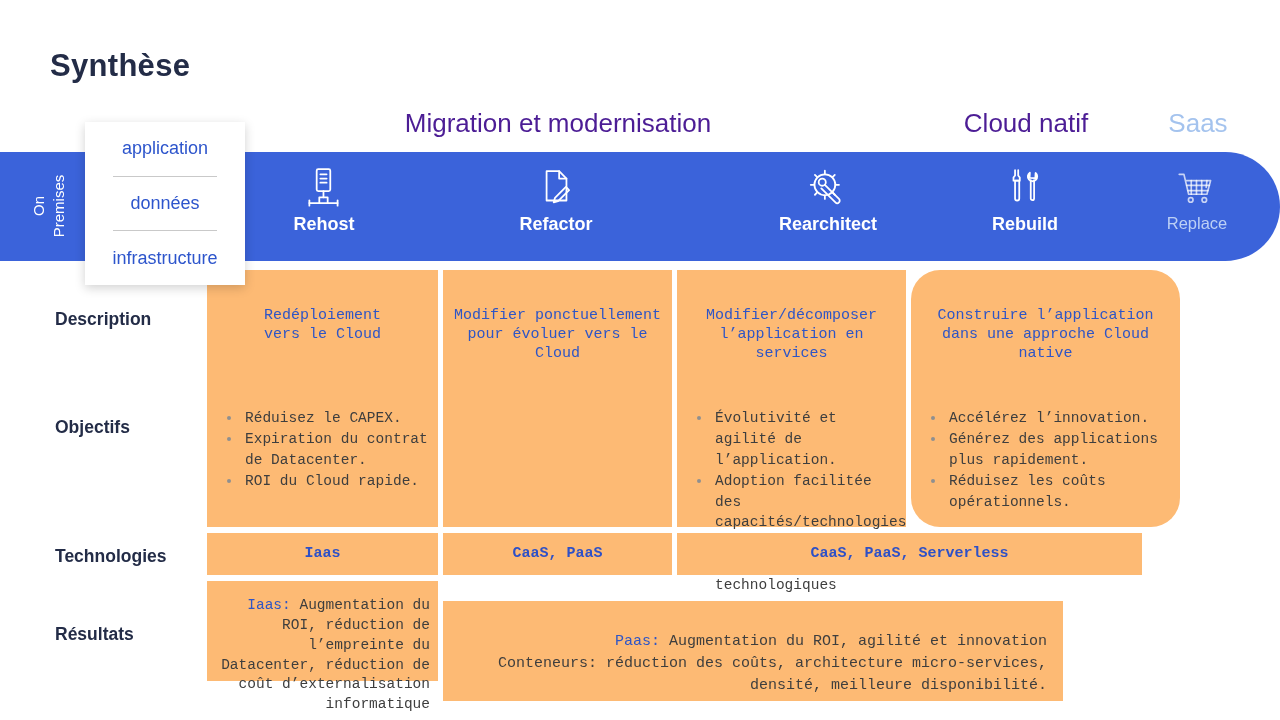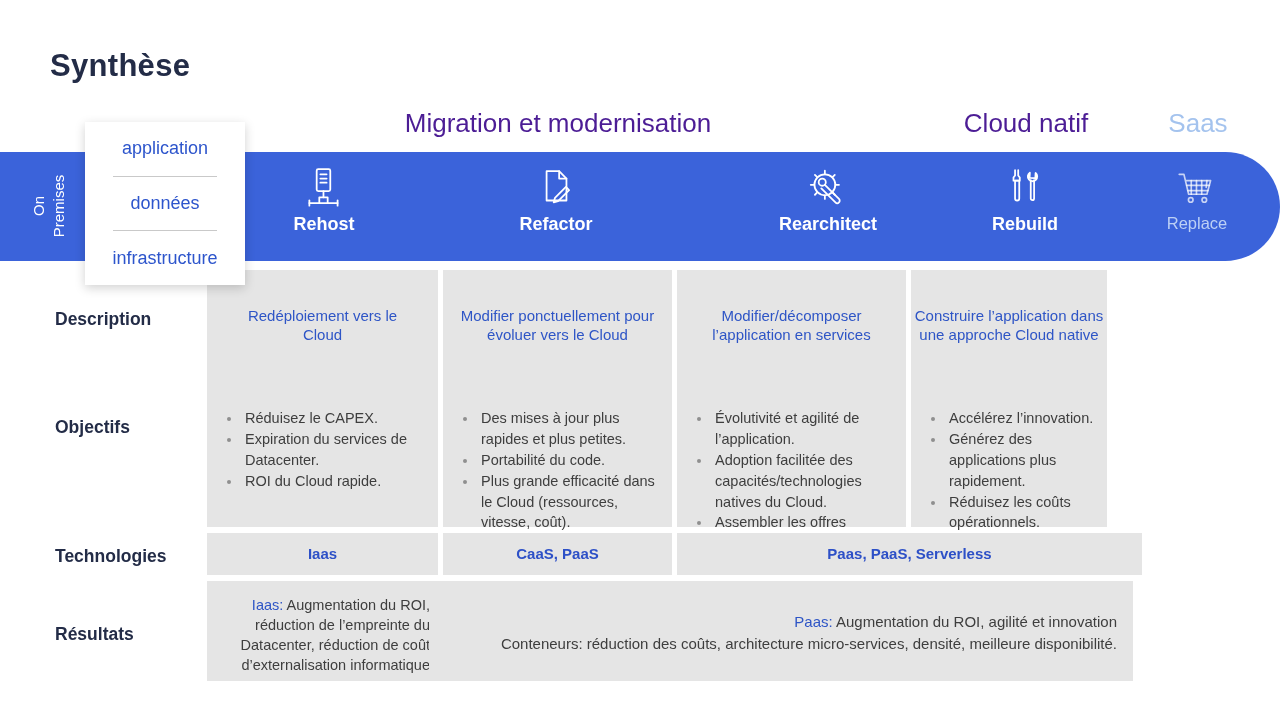--- a/index.html
+++ b/index.html
@@ -35,41 +35,41 @@
     justify-content:space-evenly;align-items:center;}
   .card .item{font-size:18px;color:#2d55cc;}
   .card .div{width:104px;height:1px;background:#c9c9c9;}
   
   .rowlab{left:55px;font-size:17.5px;font-weight:700;color:#232c47;}
   .rowlab-description{top:309px;}
   .rowlab-objectifs{top:417px;}
   .rowlab-technologies{top:546px;}
   .rowlab-resultats{top:624px;}
   
-  .cell{background:#e5e5e5;}
+  .cell{background:#fdba74;font-family:Liberation Mono, monospace;}
   .cell-main{top:270px;height:257px;}
   .c1{left:207px;width:231px;}
   .c2{left:443px;width:229px;}
   .c3{left:677px;width:229px;}
-  .c4{left:911px;width:196px;}
+  .c4{left:911px;width:269px;border-radius:29px;}
   .desc{position:absolute;top:36px;left:0;right:0;margin:0 auto;text-align:center;
     color:#2e55c6;font-size:15px;line-height:1.28;}
   .desc-w1{max-width:150px;}
   .desc-w2{max-width:215px;}
   .desc-w3{max-width:200px;}
   .desc-w4{max-width:226px;}
   .obj{position:absolute;top:100px;left:16px;right:4px;margin-top:38px;}
   .obj ul{margin:0;padding-left:19px;}
   .obj li{font-size:14.5px;color:#3e3e3e;line-height:1.44;padding-left:3px;}
   .obj li::marker{color:#8f8f8f;}
   .cell-tech{top:533px;height:42px;line-height:42px;text-align:center;
     font-size:15px;font-weight:700;color:#2d50c7;}
   .tech-merged{left:677px;width:465px;}
   .cell-res{top:581px;height:100px;text-align:right;}
-  .res-merged{left:429px;width:704px;}
+  .res-merged{left:443px;width:620px;margin-top:20px;}
   .res-text{position:absolute;top:15px;left:14px;right:8px;font-size:14.5px;
     line-height:1.37;color:#3e3e3e;}
   .res-text-merged{position:absolute;top:30px;left:23px;right:16px;font-size:15px;
     line-height:1.45;color:#3e3e3e;}
   .bluepre{color:#2e55c6;}
   svg{display:block;}
 </style>
 </head>
 <body>
 
@@ -174,34 +174,27 @@
 <div class="abs rowlab rowlab-description">Description</div>
 <div class="abs rowlab rowlab-objectifs">Objectifs</div>
 <div class="abs rowlab rowlab-technologies">Technologies</div>
 <div class="abs rowlab rowlab-resultats">Résultats</div>
 
 <div class="abs cell cell-main c1">
   <div class="desc desc-w1">Redéploiement vers le Cloud</div>
   <div class="obj">
     <ul>
       <li>Réduisez le CAPEX.</li>
-      <li>Expiration du services de Datacenter.</li>
+      <li>Expiration du contrat de Datacenter.</li>
       <li>ROI du Cloud rapide.</li>
     </ul>
   </div>
 </div>
 <div class="abs cell cell-main c2">
   <div class="desc desc-w2">Modifier ponctuellement pour évoluer vers le Cloud</div>
-  <div class="obj">
-    <ul>
-      <li>Des mises à jour plus rapides et plus petites.</li>
-      <li>Portabilité du code.</li>
-      <li>Plus grande efficacité dans le Cloud (ressources, vitesse, coût).</li>
-    </ul>
-  </div>
 </div>
 <div class="abs cell cell-main c3">
   <div class="desc desc-w3">Modifier/décomposer l’application en services</div>
   <div class="obj">
     <ul>
       <li>Évolutivité et agilité de l’application.</li>
       <li>Adoption facilitée des capacités/technologies natives du Cloud.</li>
       <li>Assembler les offres technologiques</li>
     </ul>
   </div>
@@ -212,21 +205,21 @@
     <ul>
       <li>Accélérez l’innovation.</li>
       <li>Générez des applications plus rapidement.</li>
       <li>Réduisez les coûts opérationnels.</li>
     </ul>
   </div>
 </div>
 
 <div class="abs cell cell-tech c1">Iaas</div>
 <div class="abs cell cell-tech c2">CaaS, PaaS</div>
-<div class="abs cell cell-tech tech-merged">Paas, PaaS, Serverless</div>
+<div class="abs cell cell-tech tech-merged">CaaS, PaaS, Serverless</div>
 
 <div class="abs cell cell-res c1">
   <div class="res-text">
     <span class="bluepre">Iaas:</span><span> Augmentation du ROI, réduction de l’empreinte du Datacenter, réduction de coût d’externalisation informatique</span>
   </div>
 </div>
 <div class="abs cell cell-res res-merged">
   <div class="res-text-merged">
     <div>
       <span class="bluepre">Paas:</span><span> Augmentation du ROI, agilité et innovation</span>

